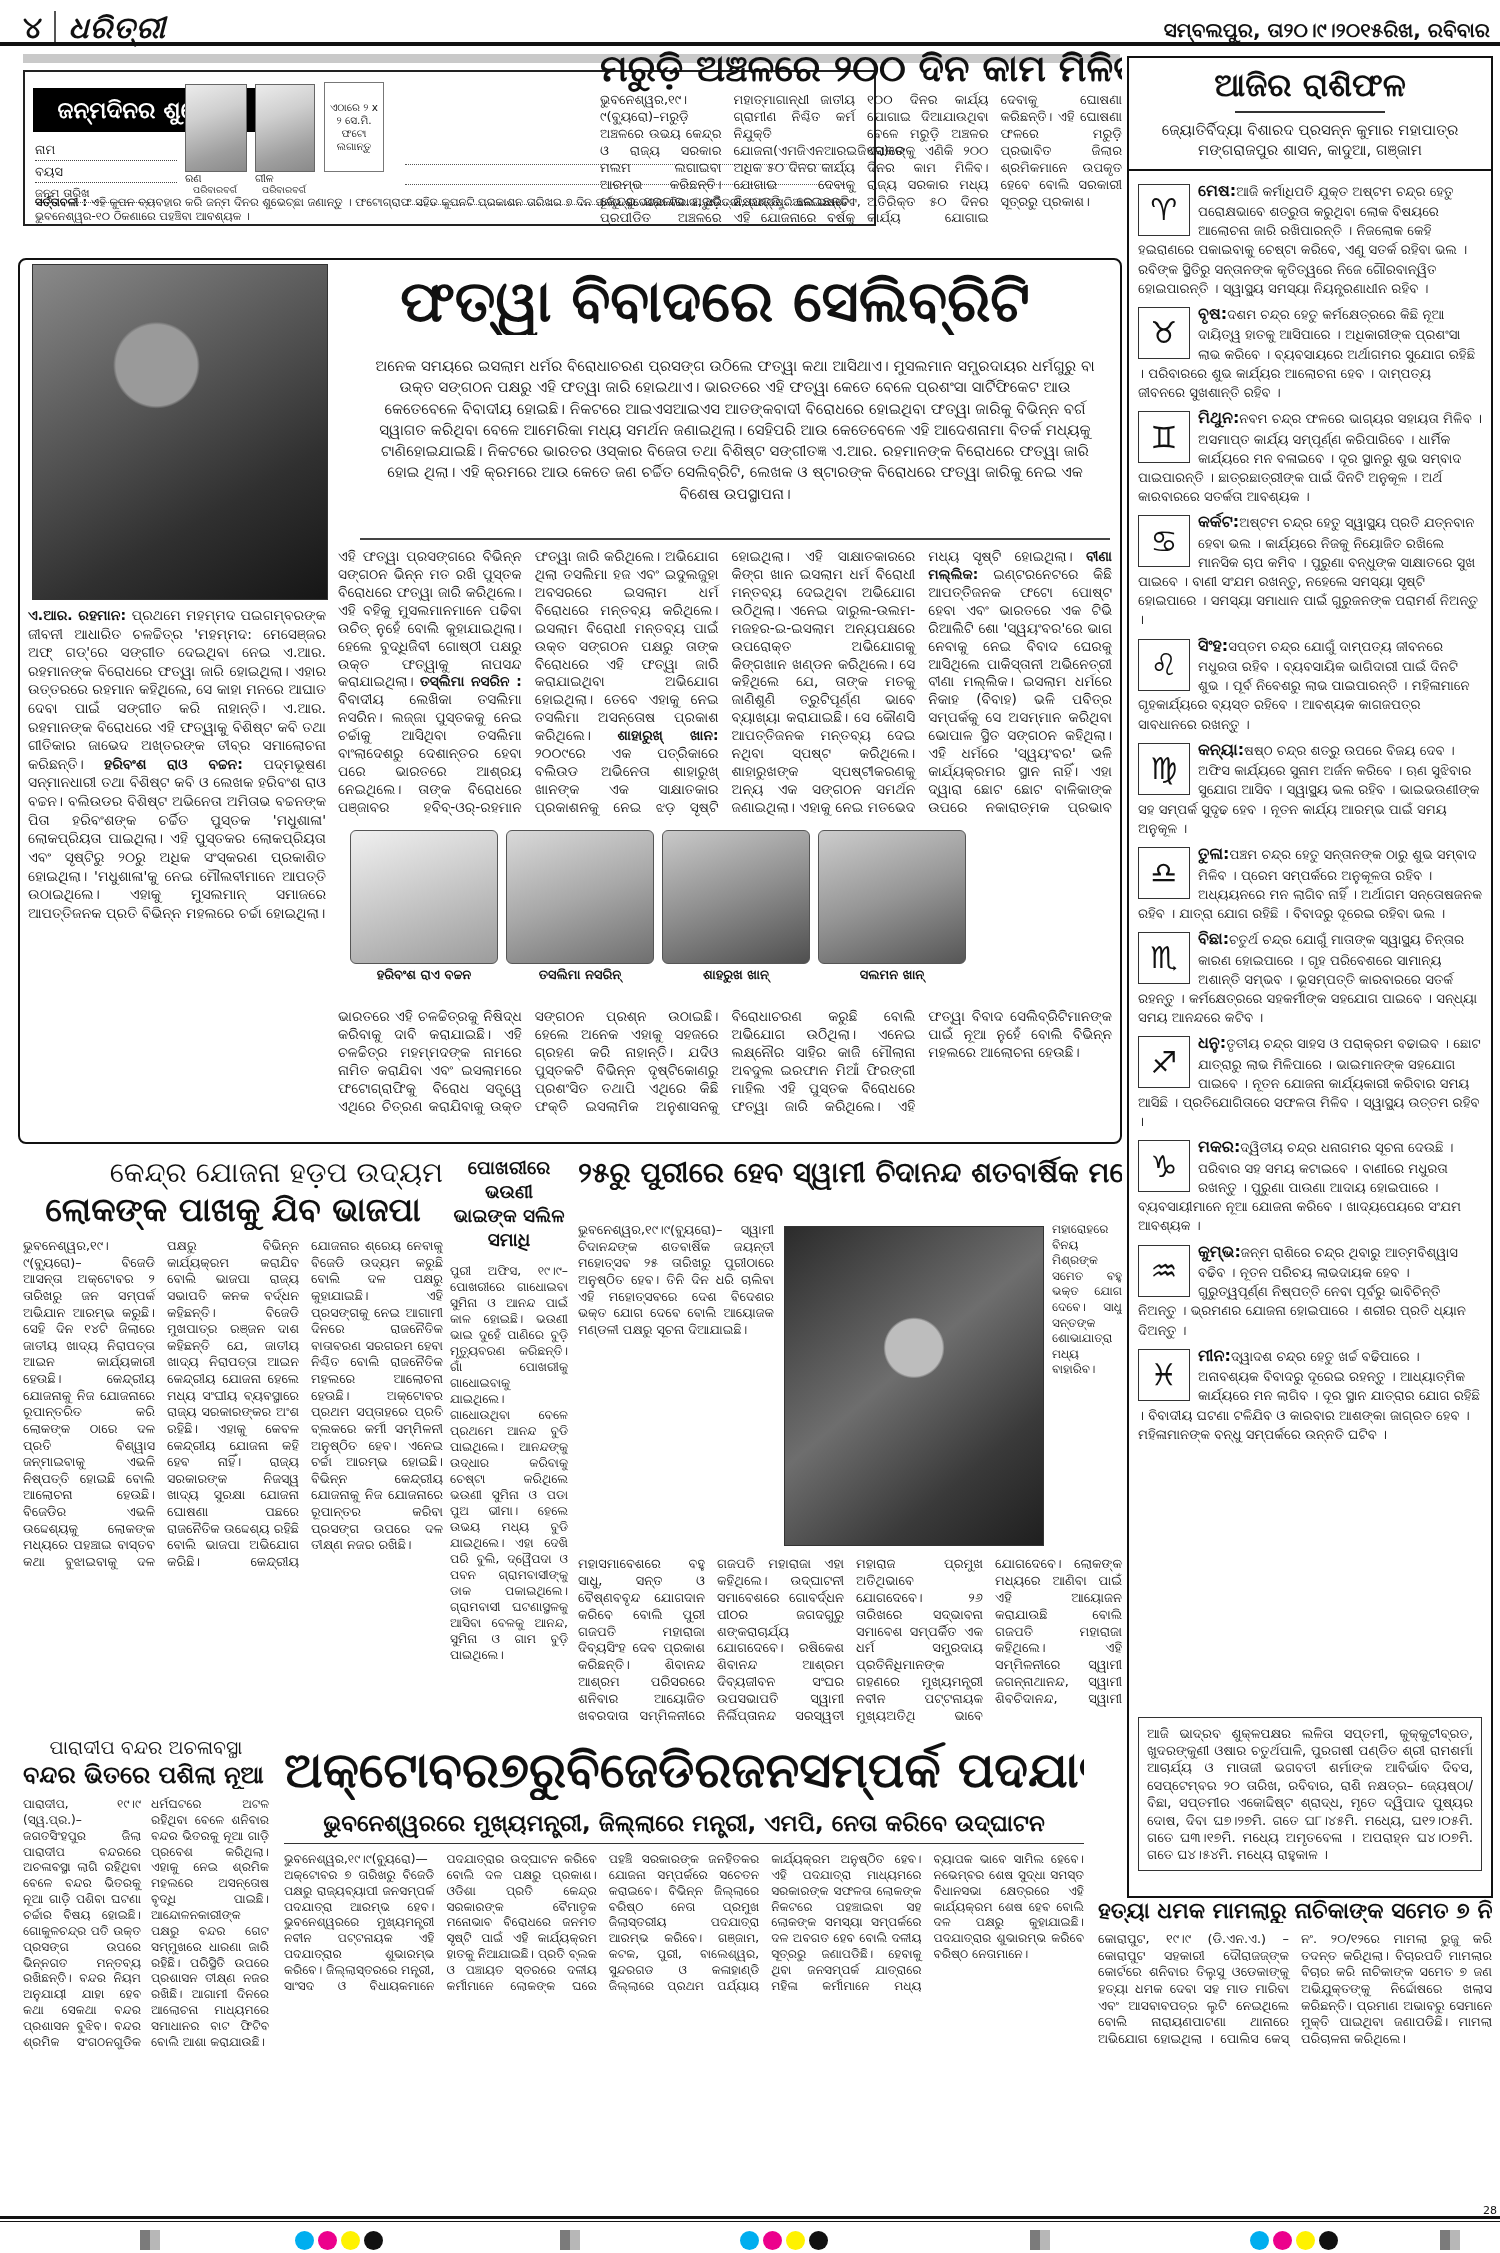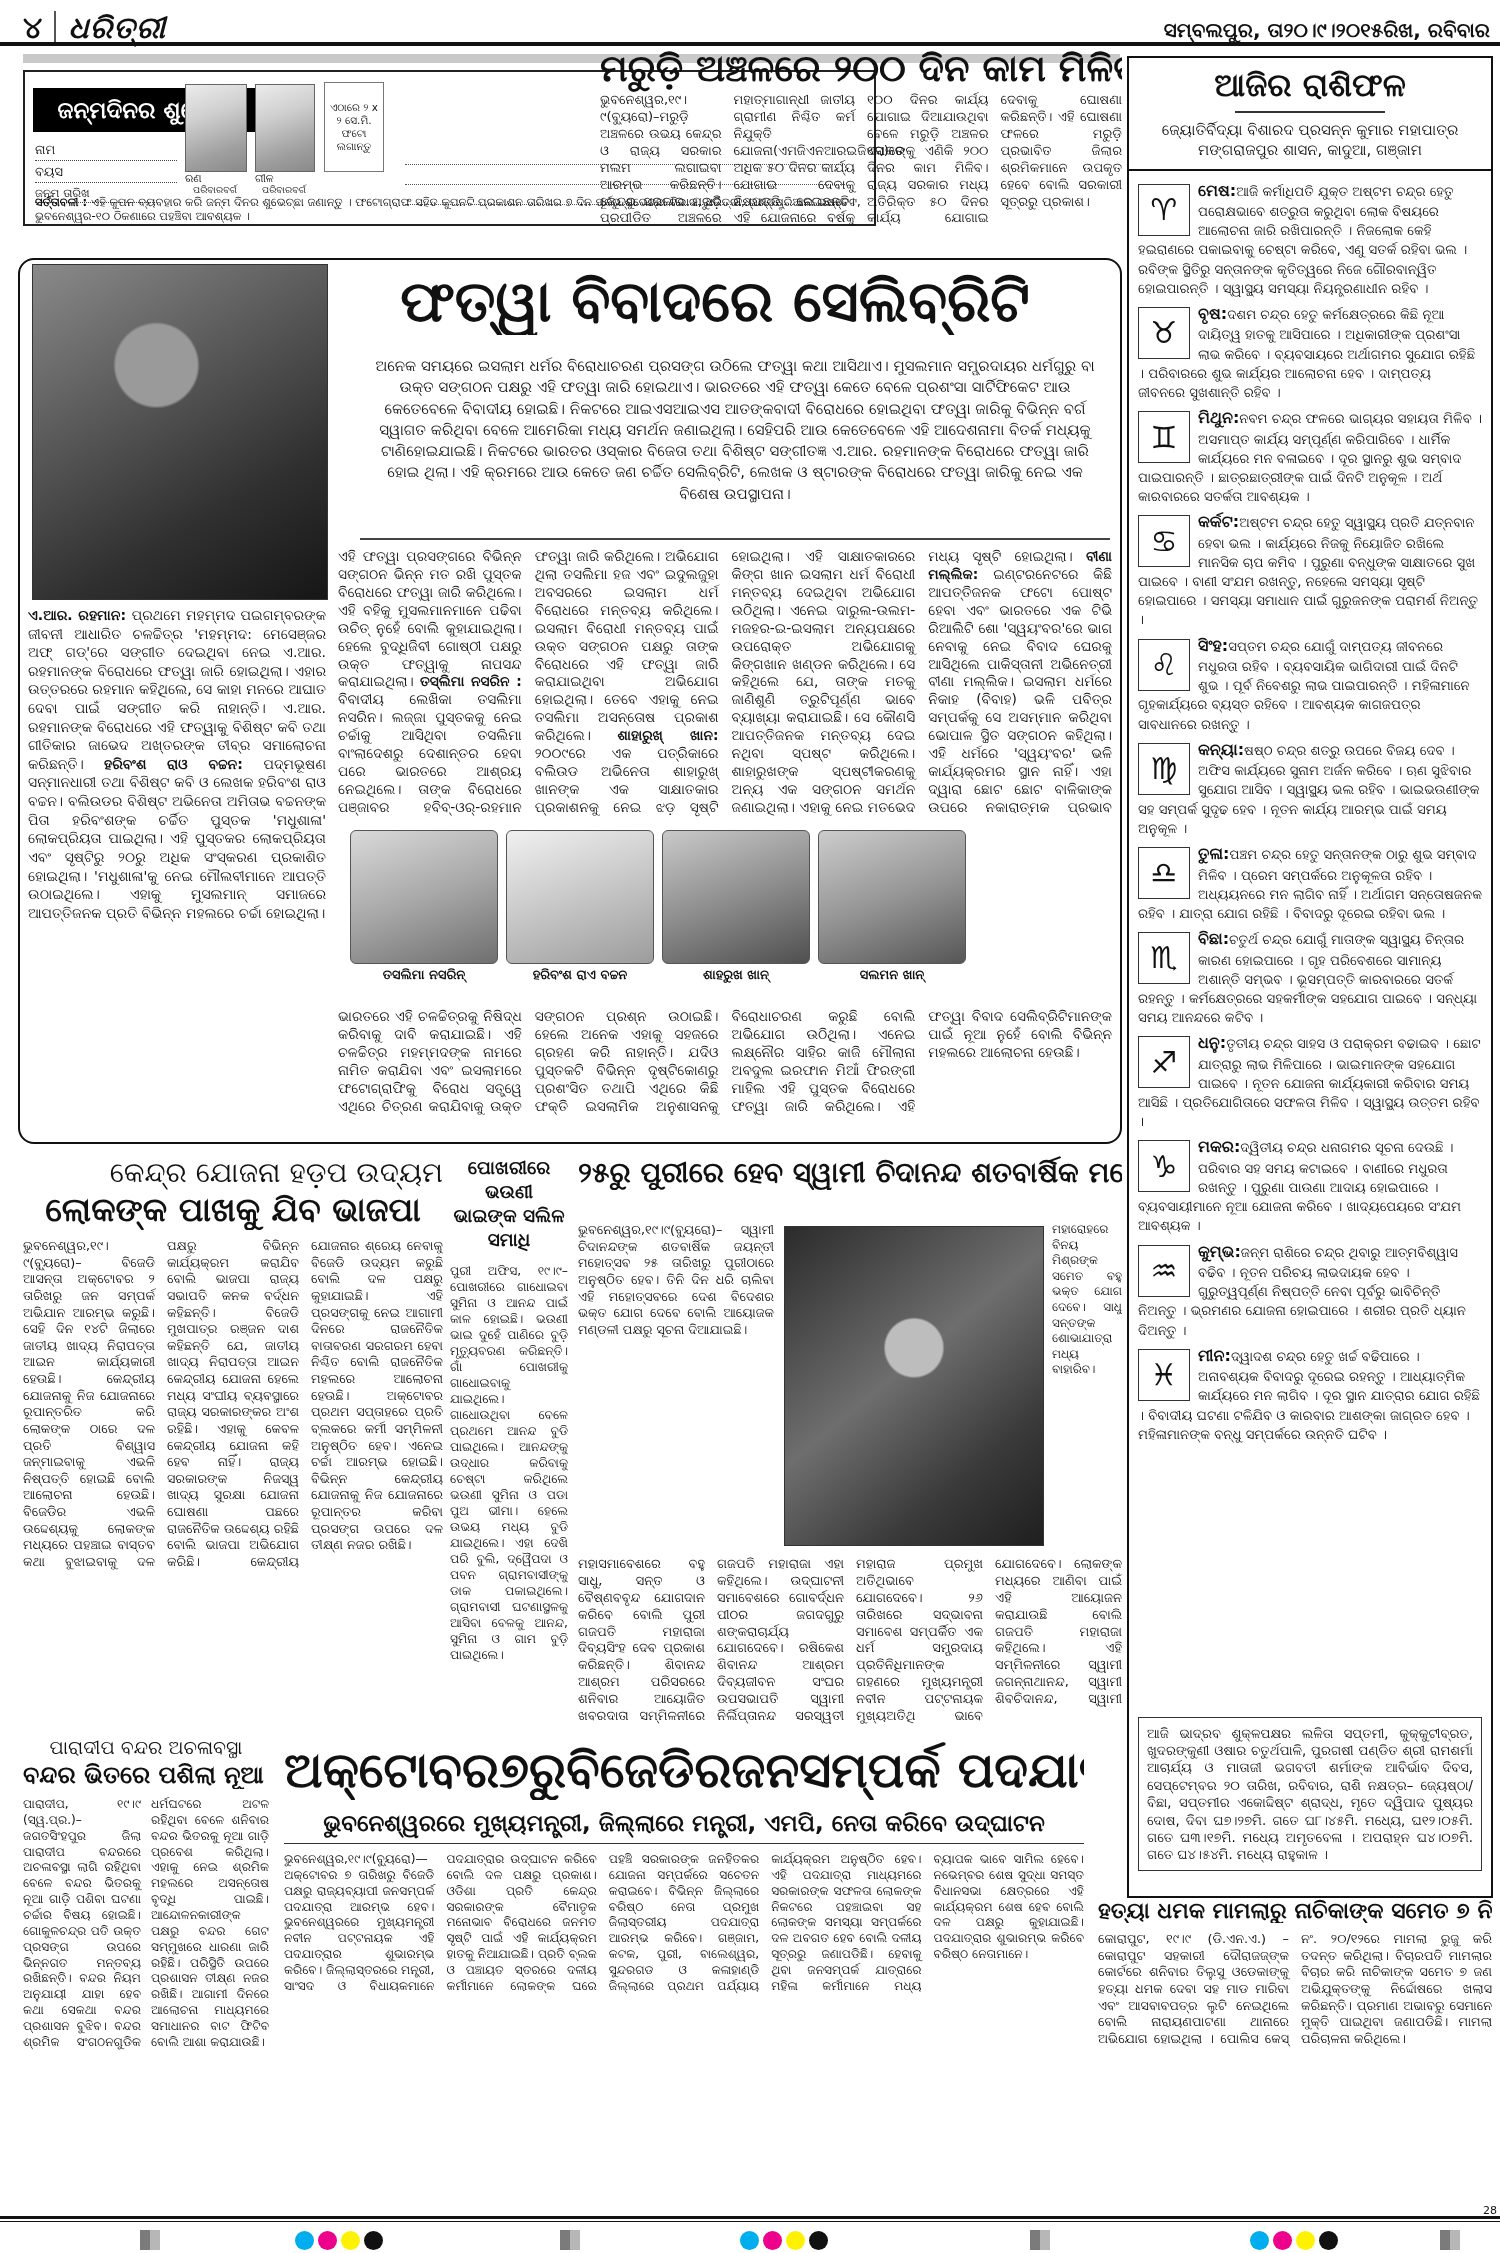--- a/index.html
+++ b/index.html
@@ -24,21 +24,21 @@
   .kidcap{position:absolute;font-size:11px;font-weight:normal;text-align:left}
   .kidsub{position:absolute;font-size:9.5px;text-align:center}
   .photobox{position:absolute;left:299px;top:10px;width:60px;height:90px;border:1.5px solid #777;
     font-size:10.5px;text-align:center;display:flex;align-items:center;padding:3px;box-sizing:border-box}
   .terms{position:absolute;left:10px;top:124px;width:830px;font-size:11.5px;line-height:1.2}
   
   .marudi{left:600px;top:46px;width:522px}
   .marudi .hl{font-size:37px;font-weight:bold;text-align:center;line-height:1.25;white-space:nowrap;overflow:hidden}
   .marudi .body{margin-top:0;column-count:4;column-gap:12px;height:150px;font-size:13px;line-height:1.3;overflow:hidden}
   
-  .fatwa{left:18px;top:258px;width:1104px;height:886px;border:2px solid #111;border-radius:16px;box-sizing:border-box}
+  .fatwa{left:18px;top:258px;width:1104px;height:886px;border:2px solid #111;border-radius:8px;box-sizing:border-box}
   .fatwa .hl{position:absolute;left:300px;top:8px;width:790px;font-size:57px;font-weight:bold;text-align:center;white-space:nowrap;overflow:hidden}
   .bigphoto{position:absolute;left:12px;top:4px;width:294px;height:334px;border:1px solid #333;
     background:radial-gradient(circle at 42% 30%,#9a9a9a 0 14%,transparent 15%),
                linear-gradient(150deg,#8a8a8a 0%,#5c5c5c 35%,#303030 70%,#161616 100%)}
   .fatwa .leftcol{position:absolute;left:8px;top:346px;width:298px;height:528px;font-size:14px;line-height:1.33;overflow:hidden}
   .fatwa .intro{position:absolute;left:352px;top:96px;width:726px;height:176px;font-size:15px;line-height:1.42;text-align:center;overflow:hidden}
   .introrule{position:absolute;left:340px;top:278px;width:750px;height:2px;background:#444}
   .fatwa .flow{position:absolute;left:318px;top:288px;width:774px;height:274px;column-count:4;column-gap:13px;font-size:13.8px;line-height:1.3;overflow:hidden}
   .sh{font-weight:bold}
   .strip{position:absolute;left:330px;top:570px;width:772px;height:172px;display:flex;gap:8px}
@@ -148,26 +148,26 @@
     </div>
     <div class="flow jt">
       <span>ଏହି ଫତ୍ୱା ପ୍ରସଙ୍ଗରେ ବିଭିନ୍ନ ସଙ୍ଗଠନ ଭିନ୍ନ ମତ ରଖି ପୁସ୍ତକ ବିରୋଧରେ ଫତ୍ୱା ଜାରି କରିଥିଲେ। ଏହି ବହିକୁ ମୁସଲମାନମାନେ ପଢିବା ଉଚିତ୍ ନୁହେଁ ବୋଲି କୁହାଯାଇଥିଲା। ହେଲେ ବୁଦ୍ଧିଜିବୀ ଗୋଷ୍ଠୀ ପକ୍ଷରୁ ଉକ୍ତ ଫତ୍ୱାକୁ ନାପସନ୍ଦ କରାଯାଇଥିଲା। </span>
       <b class="sh">ତସ୍ଲିମା ନସରିନ : </b><span>ବିବାଦୀୟ ଲେଖିକା ତସଲିମା ନସରିନ। ଲଜ୍ଜା ପୁସ୍ତକକୁ ନେଇ ଚର୍ଚ୍ଚାକୁ ଆସିଥିବା ତସଲିମା ବାଂଲାଦେଶରୁ ଦେଶାନ୍ତର ହେବା ପରେ ଭାରତରେ ଆଶ୍ରୟ ନେଇଥିଲେ। ତାଙ୍କ ବିରୋଧରେ ପଞ୍ଜାବର ହବିବ୍-ଓର୍-ରହମାନ ଫତ୍ୱା ଜାରି କରିଥିଲେ। ଅଭିଯୋଗ ଥିଲା ତସଲିମା ହଜ ଏବଂ ଇଦୁଲଜୁହା ଅବସରରେ ଇସଲାମ ଧର୍ମ ବିରୋଧରେ ମନ୍ତବ୍ୟ କରିଥିଲେ। ଇସଲାମ ବିରୋଧୀ ମନ୍ତବ୍ୟ ପାଇଁ ଉକ୍ତ ସଙ୍ଗଠନ ପକ୍ଷରୁ ତାଙ୍କ ବିରୋଧରେ ଏହି ଫତ୍ୱା ଜାରି କରାଯାଇଥିବା ଅଭିଯୋଗ ହୋଇଥିଲା। ତେବେ ଏହାକୁ ନେଇ ତସଲିମା ଅସନ୍ତୋଷ ପ୍ରକାଶ କରିଥିଲେ। </span>
       <b class="sh">ଶାହାରୁଖ୍ ଖାନ: </b><span>୨୦୦୯ରେ ଏକ ପତ୍ରିକାରେ ବଲିଉଡ ଅଭିନେତା ଶାହାରୁଖ୍ ଖାନଙ୍କ ଏକ ସାକ୍ଷାତକାର ପ୍ରକାଶନକୁ ନେଇ ଝଡ଼ ସୃଷ୍ଟି ହୋଇଥିଲା। ଏହି ସାକ୍ଷାତକାରରେ କିଙ୍ଗ ଖାନ ଇସଲାମ ଧର୍ମ ବିରୋଧୀ ମନ୍ତବ୍ୟ ଦେଇଥିବା ଅଭିଯୋଗ ଉଠିଥିଲା। ଏନେଇ ଦାରୁଲ-ଉଲମ-ମଜହର-ଇ-ଇସଲାମ ଅନ୍ୟପକ୍ଷରେ ଉପରୋକ୍ତ ଅଭିଯୋଗକୁ କିଙ୍ଗଖାନ ଖଣ୍ଡନ କରିଥିଲେ। ସେ କହିଥିଲେ ଯେ, ତାଙ୍କ ମତକୁ ଜାଣିଶୁଣି ତ୍ରୁଟିପୂର୍ଣ୍ଣ ଭାବେ ବ୍ୟାଖ୍ୟା କରାଯାଇଛି। ସେ କୌଣସି ଆପତ୍ତିଜନକ ମନ୍ତବ୍ୟ ଦେଇ ନଥିବା ସ୍ପଷ୍ଟ କରିଥିଲେ। ଶାହାରୁଖଙ୍କ ସ୍ପଷ୍ଟୀକରଣକୁ ଅନ୍ୟ ଏକ ସଙ୍ଗଠନ ସମର୍ଥନ ଜଣାଇଥିଲା। ଏହାକୁ ନେଇ ମତଭେଦ ମଧ୍ୟ ସୃଷ୍ଟି ହୋଇଥିଲା। </span>
       <b class="sh">ବୀଣା ମଲ୍ଲିକ: </b><span>ଇଣ୍ଟରନେଟରେ କିଛି ଆପତ୍ତିଜନକ ଫଟୋ ପୋଷ୍ଟ ହେବା ଏବଂ ଭାରତରେ ଏକ ଟିଭି ରିଆଲିଟି ଶୋ 'ସ୍ୱୟଂବର'ରେ ଭାଗ ନେବାକୁ ନେଇ ବିବାଦ ଘେରକୁ ଆସିଥିଲେ ପାକିସ୍ତାନୀ ଅଭିନେତ୍ରୀ ବୀଣା ମଲ୍ଲିକ। ଇସଲାମ ଧର୍ମରେ ନିକାହ (ବିବାହ) ଭଳି ପବିତ୍ର ସମ୍ପର୍କକୁ ସେ ଅସମ୍ମାନ କରିଥିବା ଭୋପାଳ ସ୍ଥିତ ସଙ୍ଗଠନ କହିଥିଲା। ଏହି ଧର୍ମରେ 'ସ୍ୱୟଂବର' ଭଳି କାର୍ଯ୍ୟକ୍ରମର ସ୍ଥାନ ନାହିଁ। ଏହା ଦ୍ୱାରା ଛୋଟ ଛୋଟ ବାଳିକାଙ୍କ ଉପରେ ନକାରାତ୍ମକ ପ୍ରଭାବ ପକାଇବ ବୋଲି ଉକ୍ତ କମିଟିର ସର୍ବୋଚ୍ଚ ସଂସ୍ଥାର ଅଧ୍ୟକ୍ଷ ପ୍ରକାଶ କରିଥିଲେ। </span>
       
     </div>
     <div class="strip">
       <div class="fig">
+          <div class="im im1"></div>
+          <div class="cap">ହରିବଂଶ ରାଏ ବଚ୍ଚନ</div>
+        </div>
+      <div class="fig">
           <div class="im im2"></div>
           <div class="cap">ତସଲିମା ନସରିନ୍</div>
-        </div>
-      <div class="fig">
-          <div class="im im1"></div>
-          <div class="cap">ହରିବଂଶ ରାଏ ବଚ୍ଚନ</div>
         </div>
       <div class="fig">
           <div class="im im3"></div>
           <div class="cap">ଶାହରୁଖ ଖାନ୍</div>
         </div>
       <div class="fig">
           <div class="im im5"></div>
           <div class="cap">ସଲମନ ଖାନ୍</div>
         </div>
     </div>

